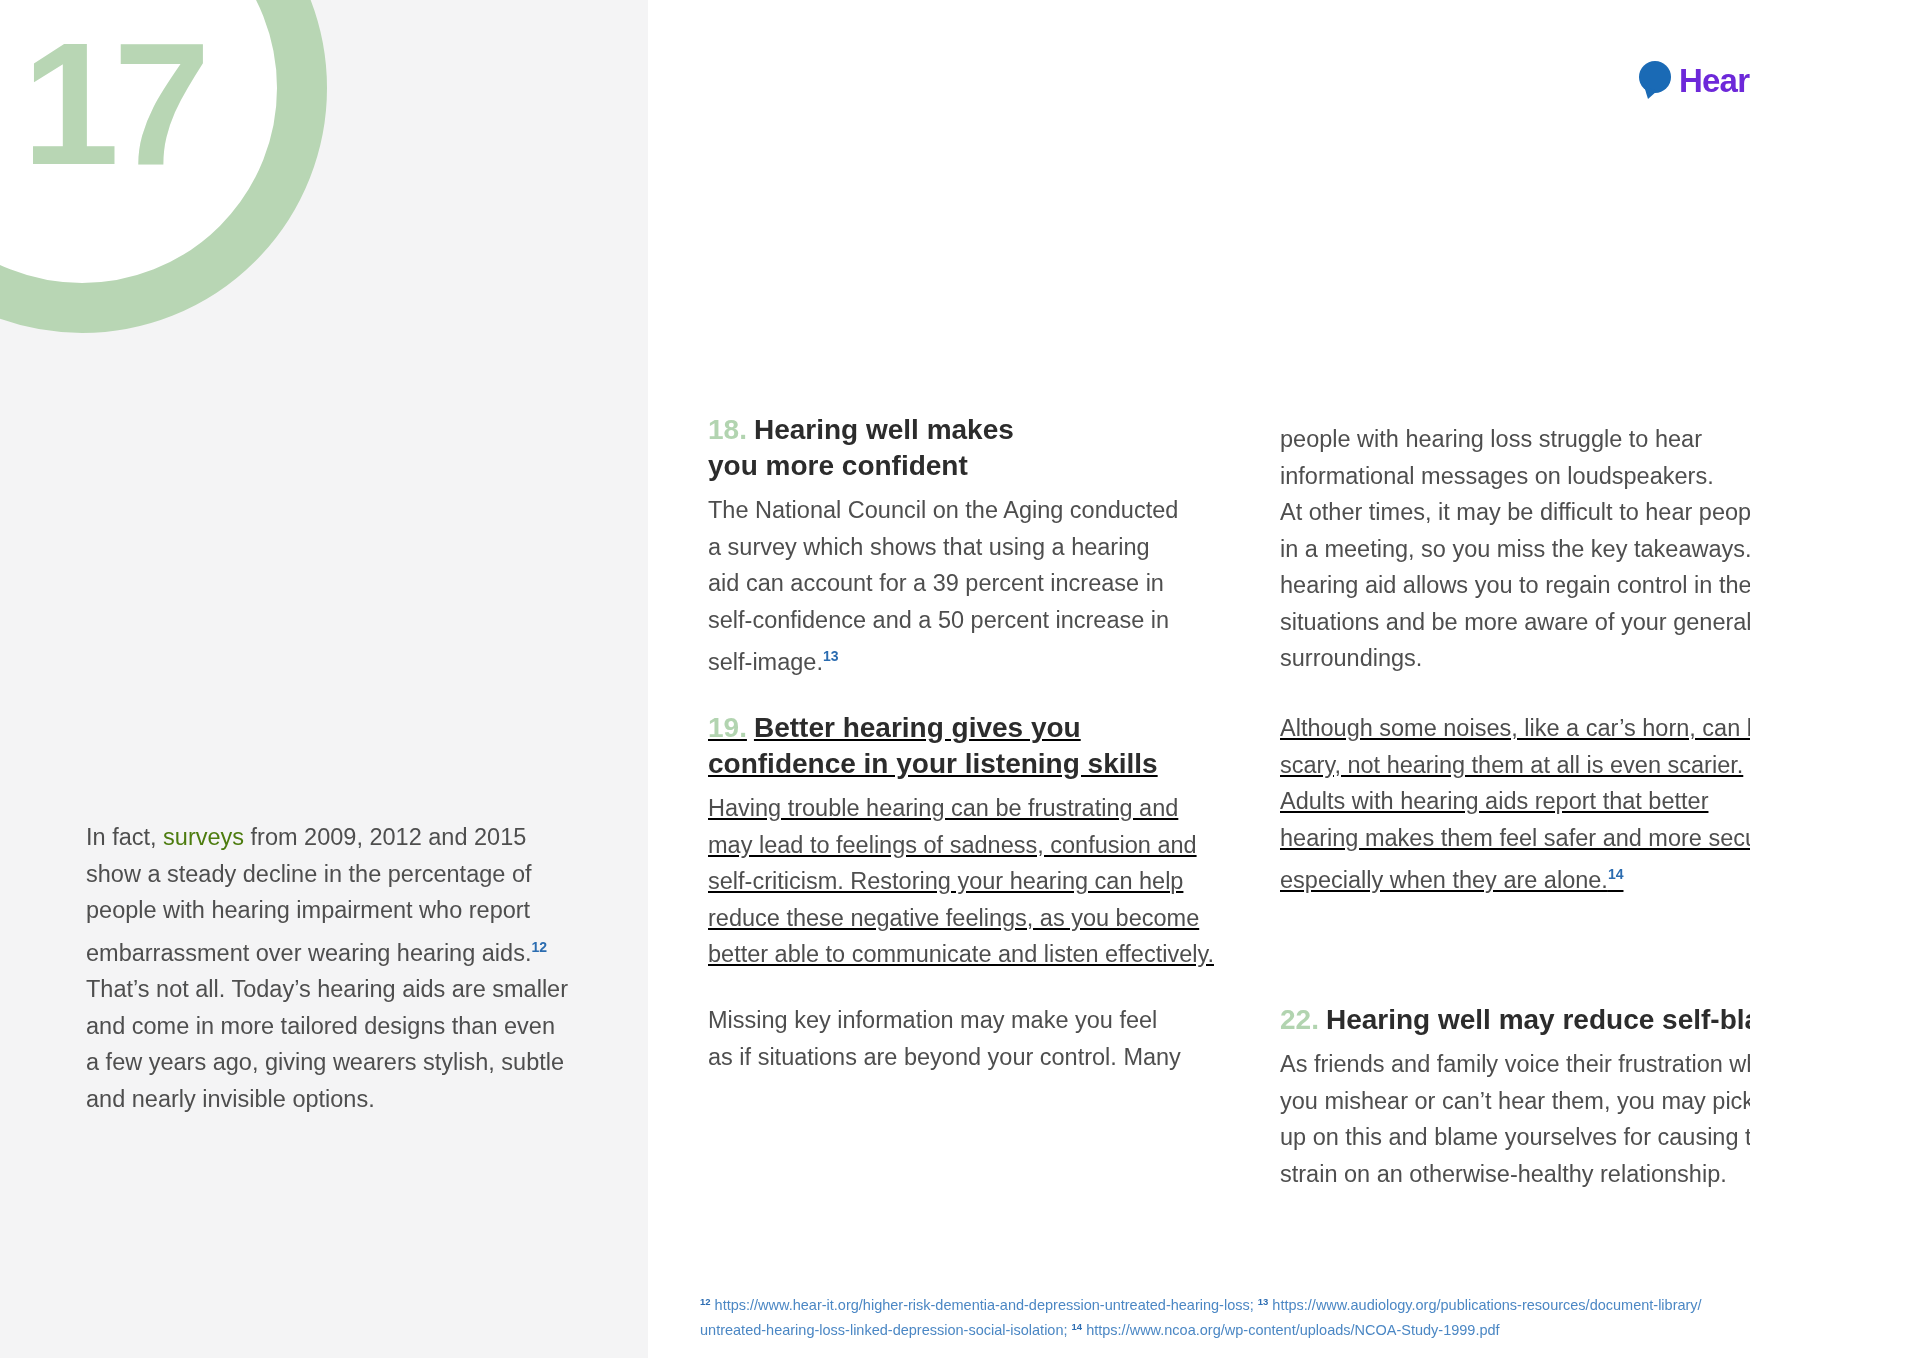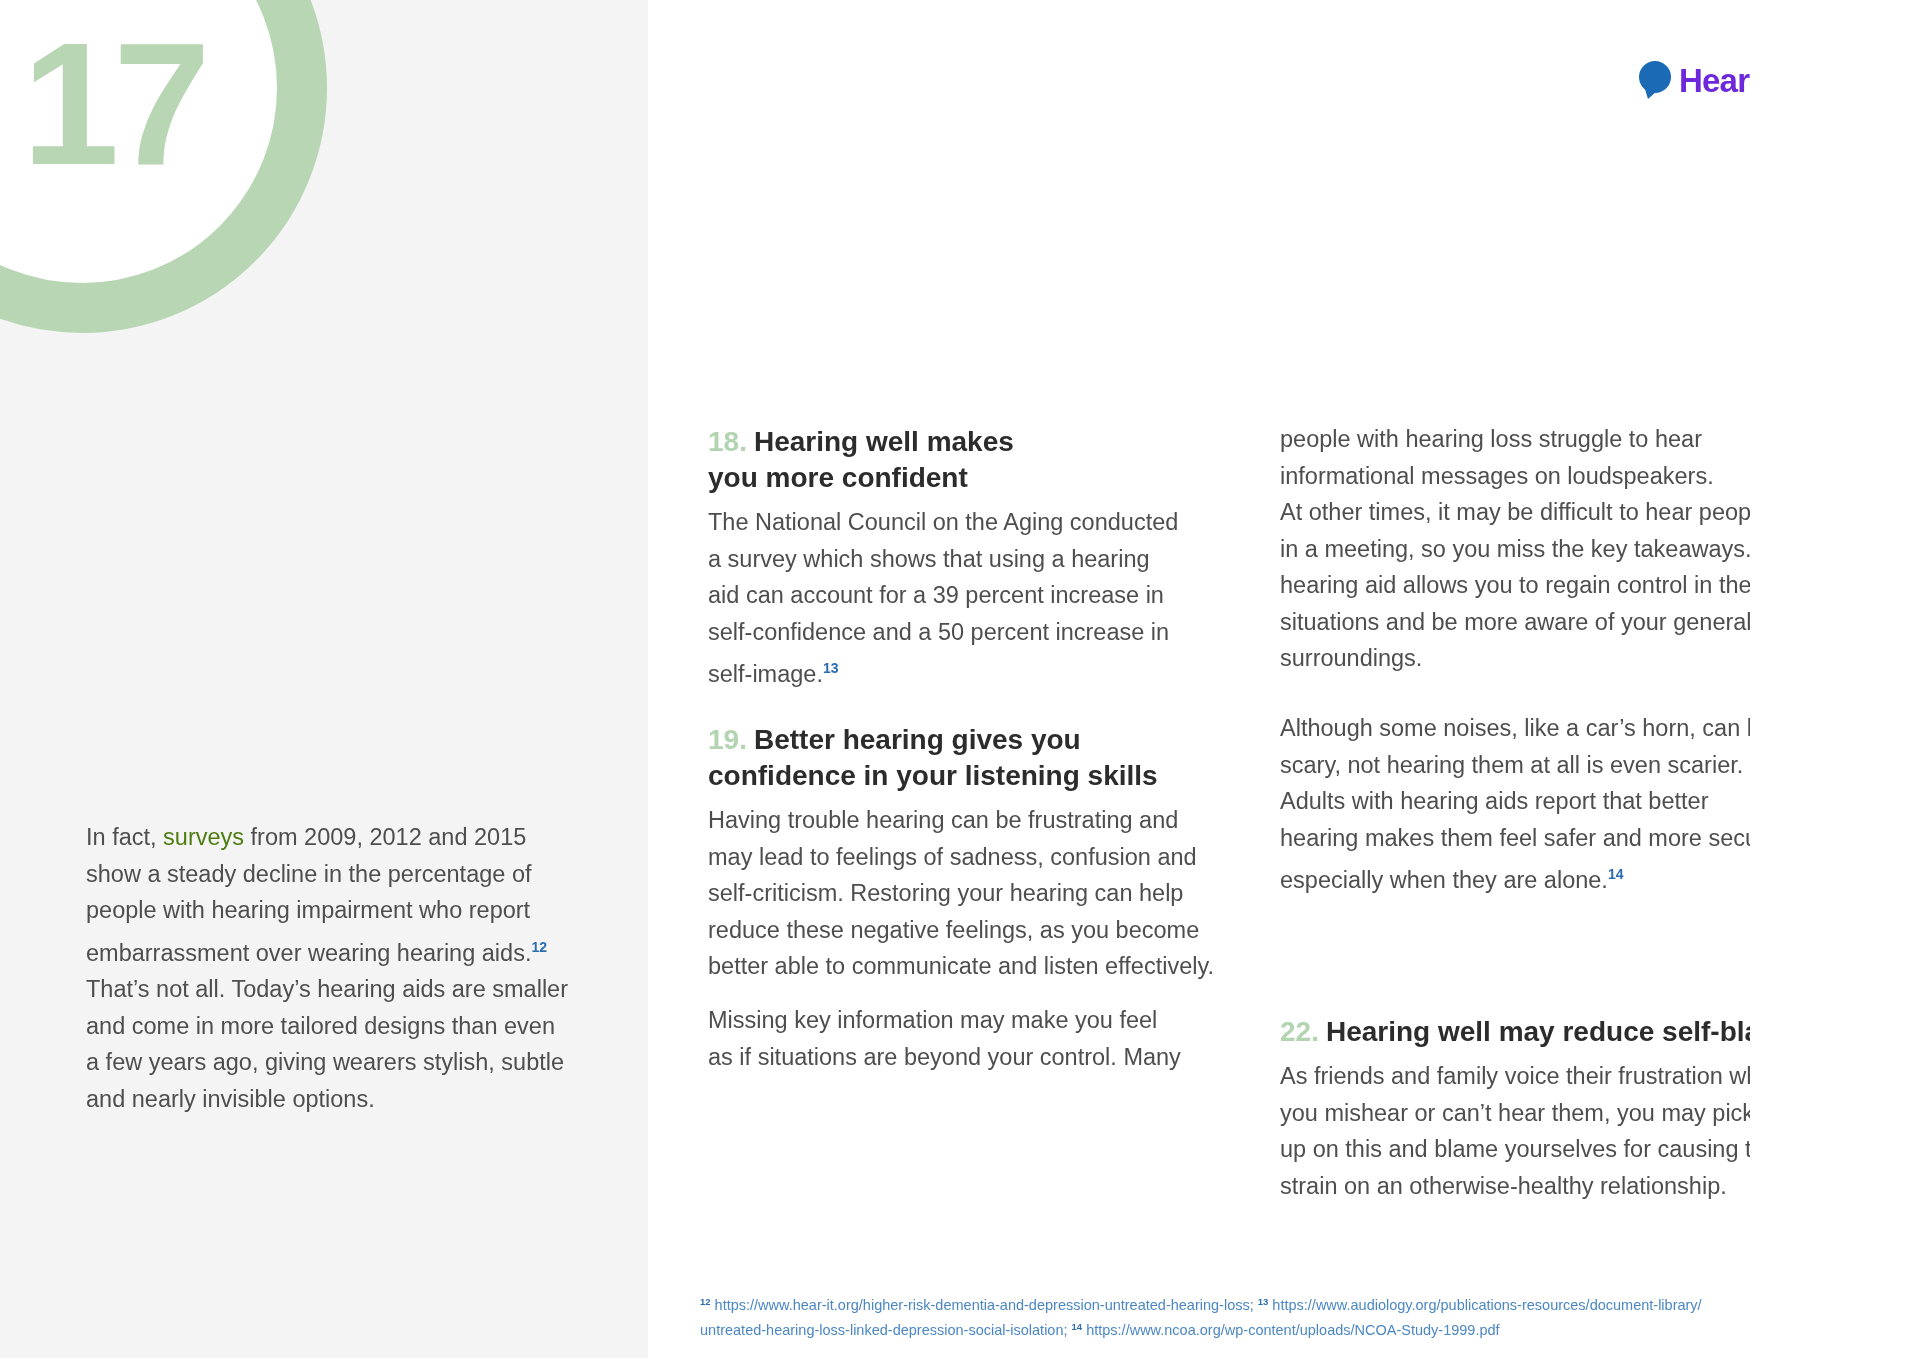--- a/index.html
+++ b/index.html
@@ -24,24 +24,24 @@
   .body{font-size:23.5px;line-height:36.5px;color:#4e4e4e;white-space:pre-line;margin:0;}
   .intro{position:absolute;left:86px;top:819px;width:562px;}
   .link{color:#4d7c0f;text-decoration:none;cursor:pointer;}
   .ref{font-size:14px;font-weight:bold;color:#2b6cb0;vertical-align:9px;letter-spacing:0;}
 
   
   .sec{position:absolute;}
   .sec-mid{left:708px;width:572px;}
   .sec-right{left:1280px;width:585px;}
   .row1{top:412px;}
-  .row2{top:710px;}
+  .row2{top:710px;text-decoration:underline;}
   .row3{top:1002px;}
   .cont{top:421px;}
-  .sec h2{margin:12px 0 8px 0;font-size:28px;line-height:36px;font-weight:bold;color:#2c2c2c;white-space:pre-line;}
+  .sec h2{margin:0 0 8px 0;font-size:28px;line-height:36px;font-weight:bold;color:#2c2c2c;white-space:pre-line;}
   .sec-num{color:#b2d4b0;margin-right:7px;}
 
   
   .footnote{position:absolute;left:700px;top:1291px;width:1130px;margin:0;
     font-size:14.5px;line-height:21px;color:#4b87c4;white-space:pre-line;}
   .fn-marker{font-size:9.5px;font-weight:bold;color:#2d6db2;vertical-align:5px;margin-right:4px;}
 </style>
 </head>
 <body>
 

